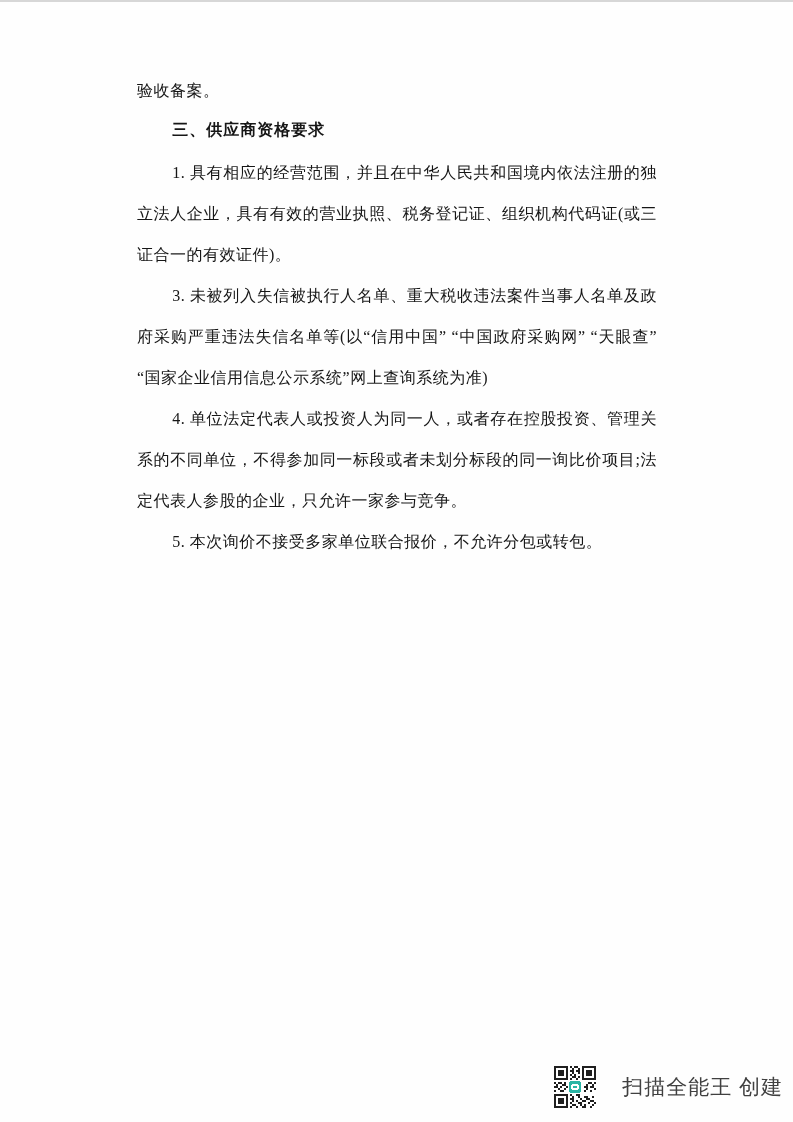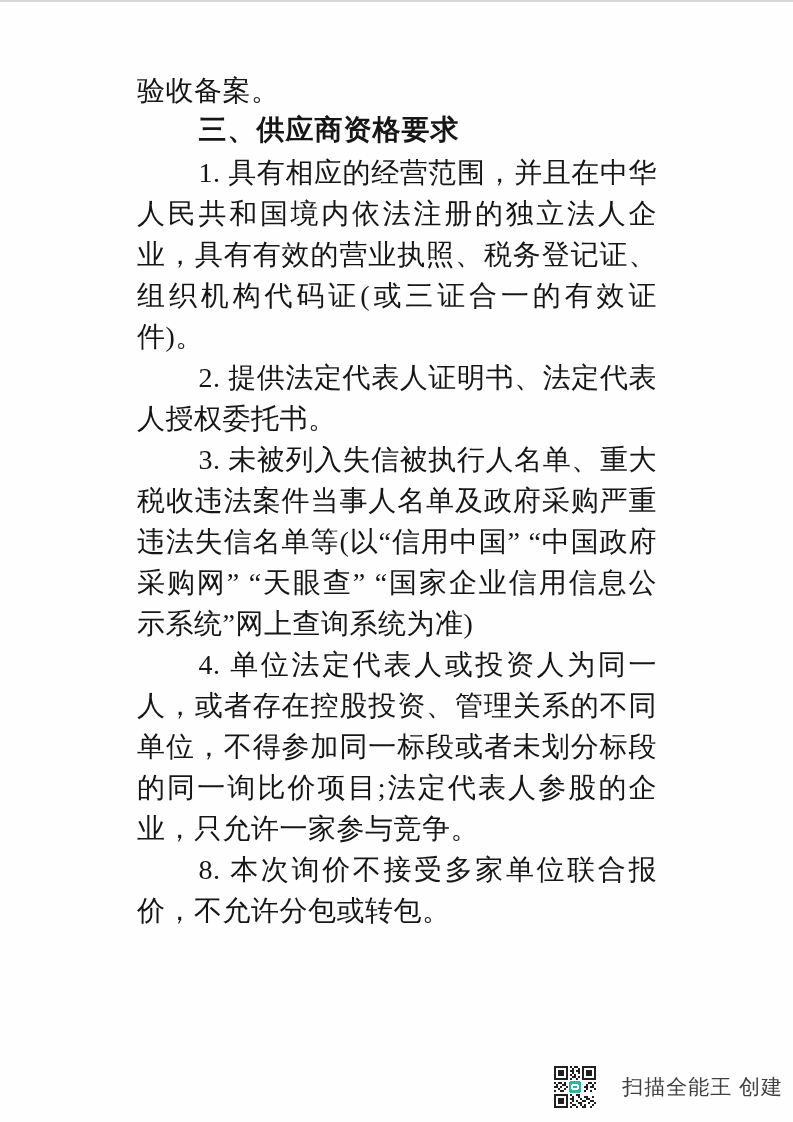--- a/index.html
+++ b/index.html
@@ -23,21 +23,21 @@
     right: 0;
     height: 2px;
     background: #d7d7d7;
   }
   .content {
     position: absolute;
     top: 70px;
     left: 137px;
     width: 520px;
     color: #161616;
-    font-size: 28px;
+    font-size: 16px;
     line-height: 41px;
     text-align: justify;
     letter-spacing: 0.5px;
   }
   .content p {
     margin: 0;
   }
   .content p.indent {
     text-indent: 2.2em;
   }
@@ -72,24 +72,23 @@
 <body>
 
 <div class="page">
 
   <div class="scan-edge"></div>
 
   <div class="content">
     <p class="body">验收备案。</p>
     <p class="heading">三、供应商资格要求</p>
     <p class="body indent">1. 具有相应的经营范围，并且在中华人民共和国境内依法注册的独立法人企业，具有有效的营业执照、税务登记证、组织机构代码证(或三证合一的有效证件)。</p>
-    <p class="body indent">2. 提供法定代表人证明书、法定代表人授权委托书。</p>
     <p class="body indent">3. 未被列入失信被执行人名单、重大税收违法案件当事人名单及政府采购严重违法失信名单等(以“信用中国” “中国政府采购网” “天眼查” “国家企业信用信息公示系统”网上查询系统为准)</p>
     <p class="body indent">4. 单位法定代表人或投资人为同一人，或者存在控股投资、管理关系的不同单位，不得参加同一标段或者未划分标段的同一询比价项目;法定代表人参股的企业，只允许一家参与竞争。</p>
-    <p class="body indent">8. 本次询价不接受多家单位联合报价，不允许分包或转包。</p>
+    <p class="body indent">5. 本次询价不接受多家单位联合报价，不允许分包或转包。</p>
   </div>
 
   <div class="watermark">
     <svg class="qr" viewBox="0 0 21 21" shape-rendering="crispEdges" aria-hidden="true">
       <rect x="0" y="0" width="21" height="21" fill="#ffffff"></rect>
       <g fill="#1f1f1f">
 
         <rect x="0" y="0" width="7" height="7"></rect>
           <rect x="1" y="1" width="5" height="5" fill="#ffffff"></rect>
           <rect x="2" y="2" width="3" height="3"></rect>

